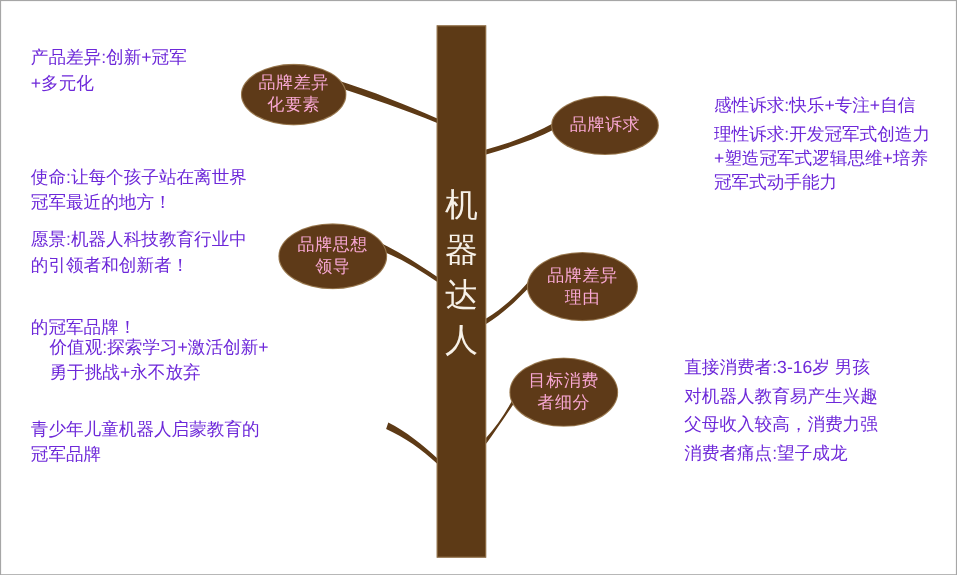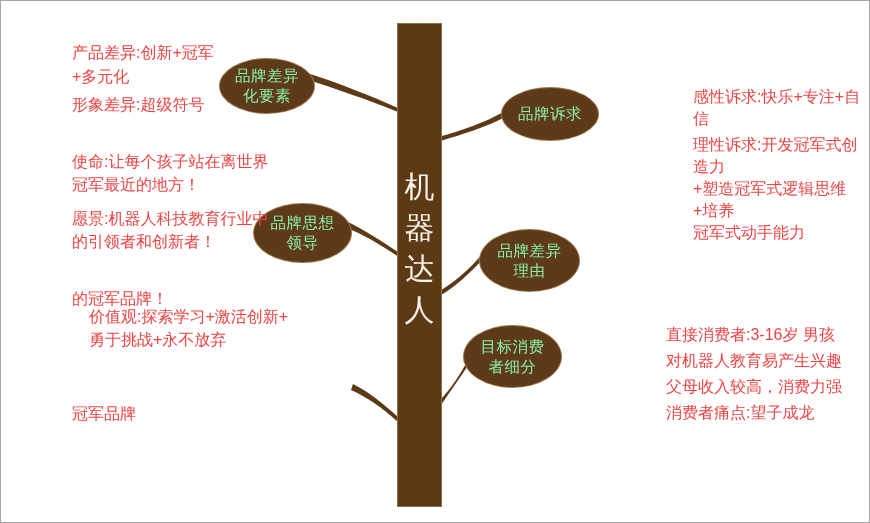--- a/index.html
+++ b/index.html
@@ -15,32 +15,32 @@
     position:absolute;left:396px;top:22px;width:45px;height:484px;
     background:#5d3a16;border:1px solid rgba(185,155,110,.55);box-sizing:border-box;
     display:flex;flex-direction:column;align-items:center;
     padding-top:148px;gap:11px;
     color:#f7f1e8;font-size:30px;line-height:1;
   }
 
   .oval{
     position:absolute;background:#5e3a18;border:1px solid rgba(190,160,115,.6);
     border-radius:50%;box-sizing:border-box;
-    color:#86efac;font-size:15.5px;line-height:20px;letter-spacing:.5px;
+    color:#f9a8d4;font-size:15.5px;line-height:20px;letter-spacing:.5px;
     display:flex;flex-direction:column;align-items:center;justify-content:center;
     text-align:center;
   }
   .ov1{left:218px;top:57px;width:96px;height:56px;}
   .ov2{left:252px;top:202px;width:99px;height:60px;}
   .ov3{left:262px;top:374px;width:99px;height:59px;}
   .ov4{left:500px;top:86px;width:98px;height:54px;}
   .ov5{left:478px;top:228px;width:101px;height:63px;}
   .ov6{left:462px;top:324px;width:99px;height:63px;}
 
-  .tblock{position:absolute;color:#ef4444;margin-left:44px;}
+  .tblock{position:absolute;color:#6d28d9;}
   .tblock p{margin:0;}
   .lft{font-size:16px;line-height:23px;}
   .rgt{font-size:16px;}
 
   .b1{left:27px;top:40px;line-height:24px;}
   .b1 .para{margin-bottom:4px;}
   .b2{left:27px;top:149px;}
   .b2 .para{margin-bottom:11px;}
   .b3{left:44px;top:304px;}
   .b4{left:27px;top:378px;}
@@ -95,23 +95,20 @@
   <div class="oval ov6">
     <div>目标消费</div>
     <div>者细分</div>
   </div>
 
   <div class="tblock lft b1">
     <p class="para">
       <span class="ln">产品差异:创新+冠军</span><br>
       <span class="ln">+多元化</span>
     </p>
-    <p class="para">
-      <span class="ln">形象差异:超级符号</span>
-    </p>
   </div>
 
   <div class="tblock lft b2">
     <p class="para">
       <span class="ln">使命:让每个孩子站在离世界</span><br>
       <span class="ln">冠军最近的地方！</span>
     </p>
     <p class="para">
       <span class="ln">愿景:机器人科技教育行业中</span><br>
       <span class="ln">的引领者和创新者！</span>
@@ -124,21 +121,21 @@
 
   <div class="tblock lft b3">
     <p class="para">
       <span class="ln">价值观:探索学习+激活创新+</span><br>
       <span class="ln">勇于挑战+永不放弃</span>
     </p>
   </div>
 
   <div class="tblock lft b4">
     <p class="para">
-      <br>
+      <span class="ln">青少年儿童机器人启蒙教育的</span><br>
       <span class="ln">冠军品牌</span>
     </p>
   </div>
 
   <div class="tblock rgt bA">
     <p class="para">
       <span class="ln">感性诉求:快乐+专注+自信</span>
     </p>
     <p class="para">
       <span class="ln">理性诉求:开发冠军式创造力</span><br>

